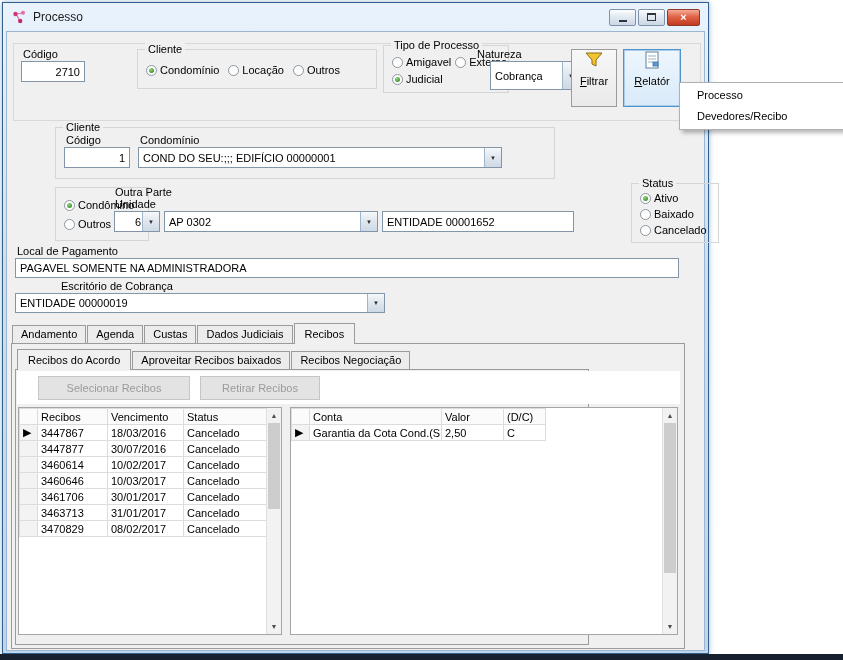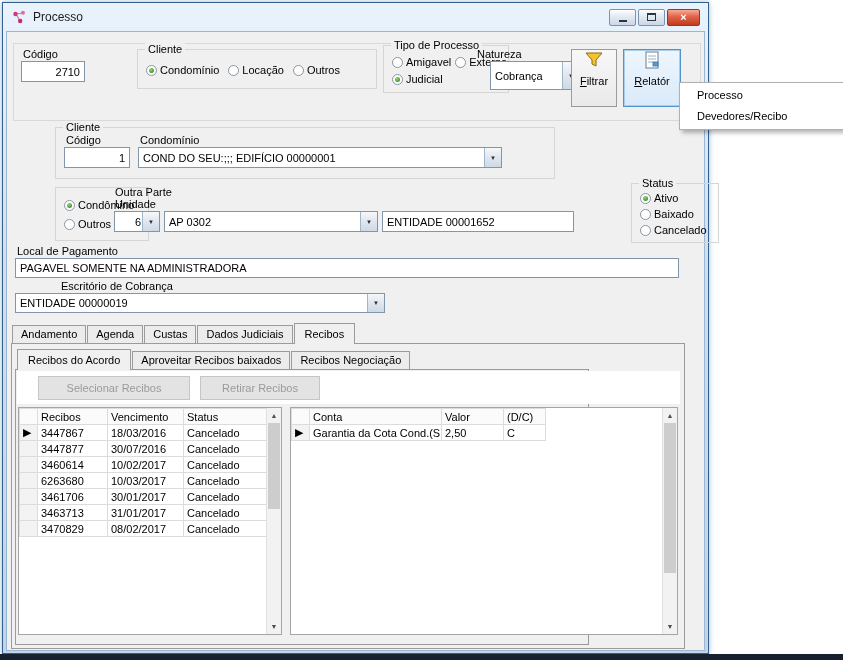--- a/index.html
+++ b/index.html
@@ -342,21 +342,21 @@
           <td>Cancelado</td>
         </tr>
         <tr>
           <td class="cell-marker"></td>
           <td class="cell-num">3460614</td>
           <td>10/02/2017</td>
           <td>Cancelado</td>
         </tr>
         <tr>
           <td class="cell-marker"></td>
-          <td class="cell-num">6263680</td>
+          <td class="cell-num">3460646</td>
           <td>10/03/2017</td>
           <td>Cancelado</td>
         </tr>
         <tr>
           <td class="cell-marker"></td>
           <td class="cell-num">3461706</td>
           <td>30/01/2017</td>
           <td>Cancelado</td>
         </tr>
         <tr>

